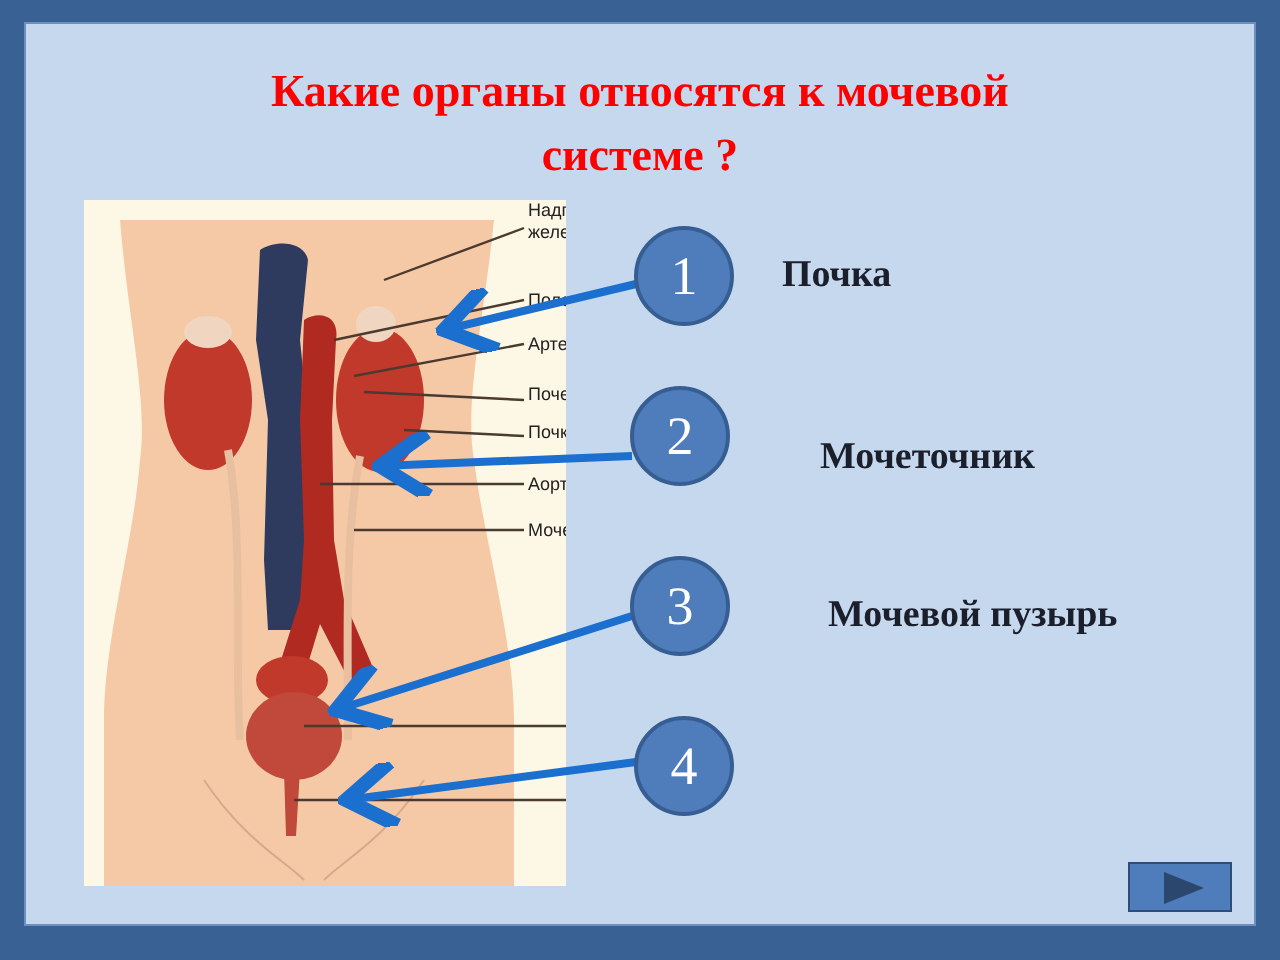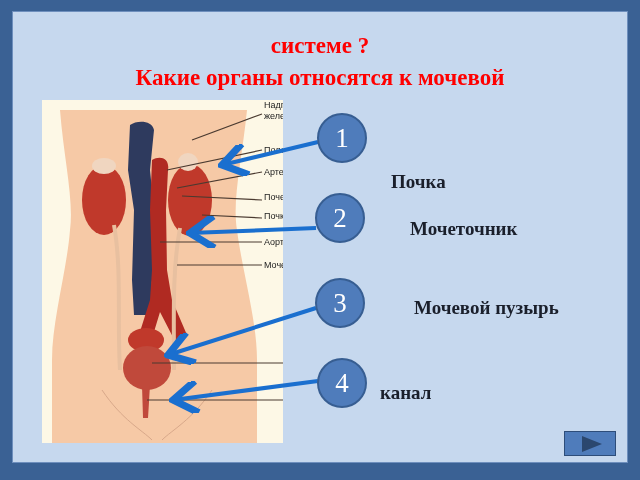--- a/index.html
+++ b/index.html
@@ -12,22 +12,22 @@
   .label { position:absolute; color:#1a1f2b; font-weight:bold; font-size:19px; line-height:24px; font-family:"Liberation Serif", serif; }
   .next-btn { position:absolute; left:564px; top:431px; width:52px; height:25px; background:#4f7cbb; border:1px solid #2d4d7a; box-sizing:border-box; cursor:pointer; }
   .next-btn .tri { position:absolute; left:17px; top:4px; width:0; height:0; border-top:8px solid transparent; border-bottom:8px solid transparent; border-left:20px solid #2b476e; }
 </style>
 </head>
 <body>
 
 <div class="panel"></div>
 
 <div class="title">
+  <div>Какие органы относятся к мочевой</div>
   <div>системе ?</div>
-  <div>Какие органы относятся к мочевой</div>
 </div>
 
 <div class="figure">
   <svg width="241" height="343" viewBox="0 0 241 343">
 
     <path d="M18 10 L205 10 C200 60 190 100 195 130 C200 170 215 220 215 260 L215 343 L10 343 L10 260 C10 220 25 170 28 130 C32 100 22 60 18 10 Z" fill="#f6c9a6"></path>
     <path d="M60 290 C80 320 100 330 110 340 M170 290 C150 320 130 330 120 340" stroke="#d8a88a" stroke-width="1" fill="none"></path>
 
     <path d="M88 25 C95 20 110 20 112 30 L108 70 L112 110 L110 180 L108 215 L92 215 L90 180 L92 110 L86 70 Z" fill="#2e3a5e"></path>
 
@@ -79,28 +79,27 @@
   </defs>
   <g stroke="#1a6fcf" stroke-width="4" fill="none" marker-start="url(#ah)">
     <line x1="222" y1="165" x2="318" y2="142"></line>
     <line x1="190" y1="233" x2="316" y2="228"></line>
     <line x1="168" y1="355" x2="316" y2="308"></line>
     <line x1="173" y1="400" x2="318" y2="381"></line>
   </g>
 </svg>
 
 <div class="num" style="left:317px;top:113px;">1</div>
-<div class="label" style="left:391px;top:126px;margin-top:44px;">Почка</div>
+<div class="label" style="left:391px;top:126px;">Почка</div>
 
 <div class="num" style="left:315px;top:193px;">2</div>
 <div class="label" style="left:410px;top:217px;">Мочеточник</div>
 
 <div class="num" style="left:315px;top:278px;">3</div>
 <div class="label" style="left:386px;top:296px;margin-left:28px;">Мочевой пузырь</div>
 
 <div class="num" style="left:317px;top:358px;">4</div>
 <div class="label" style="left:380px;top:381px;">
-  <div>канал</div>
 </div>
 
 <div class="next-btn">
   <span class="tri"></span>
 </div>
 
 </body></html>

